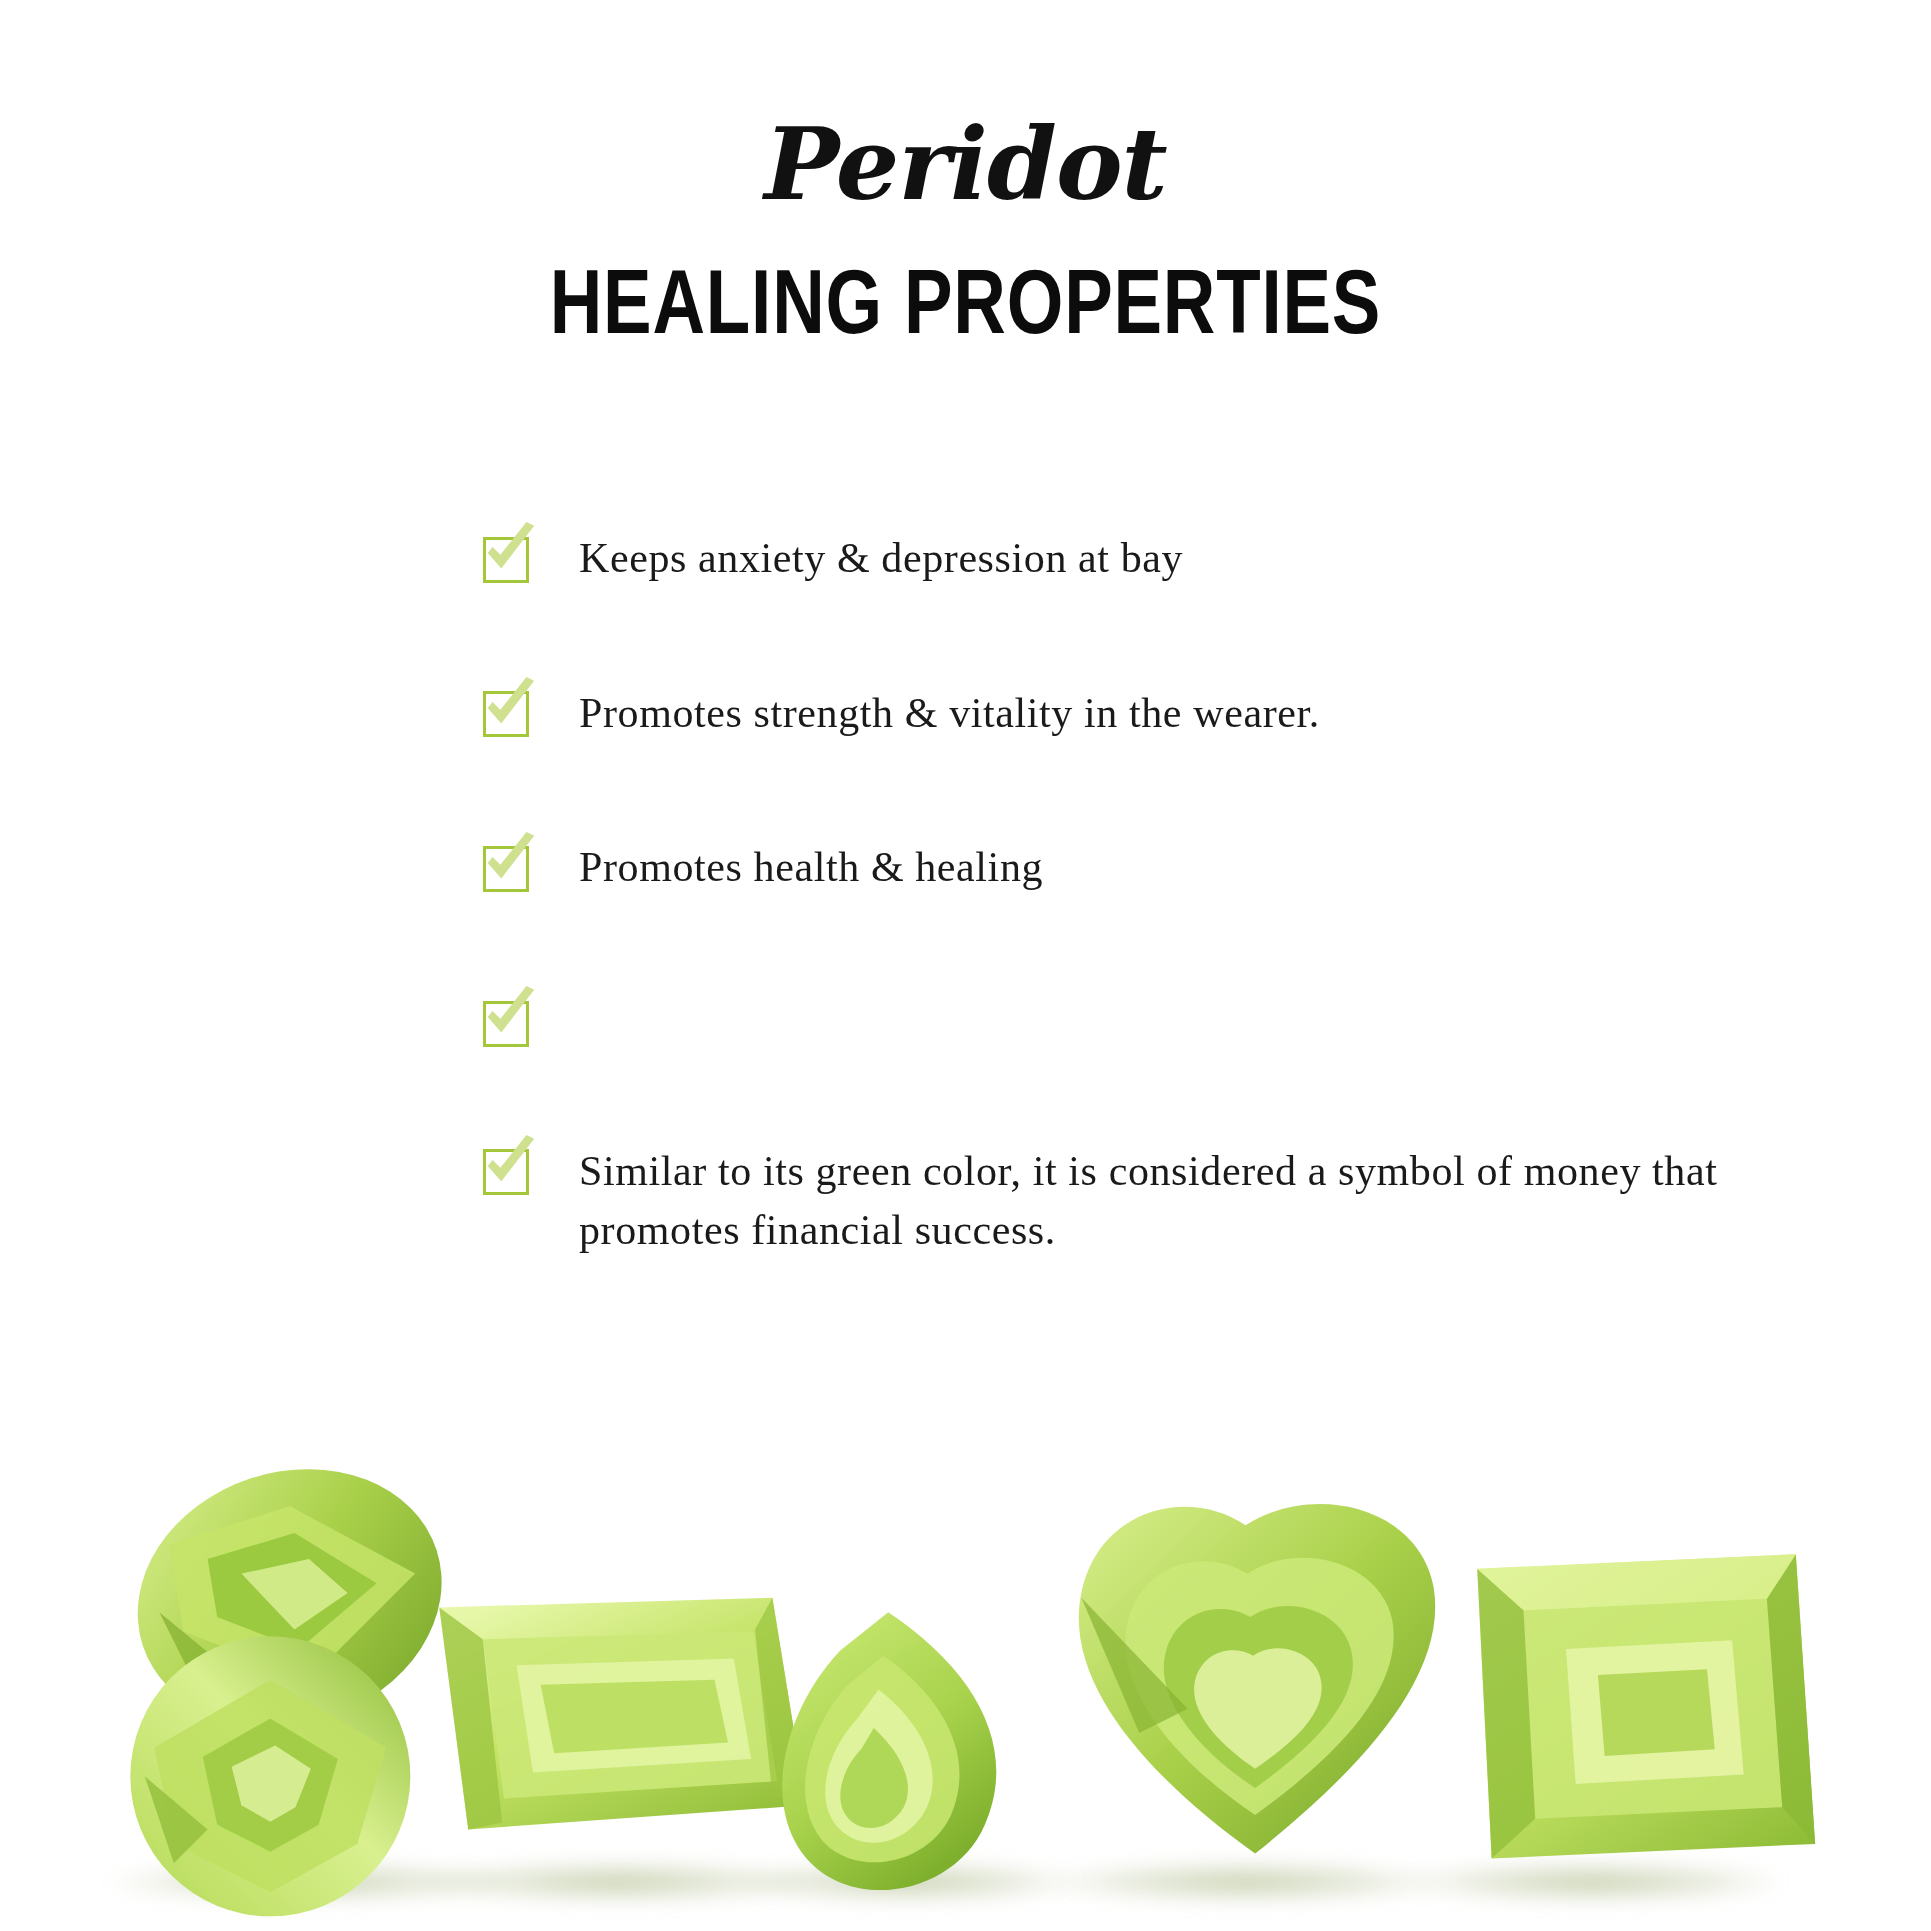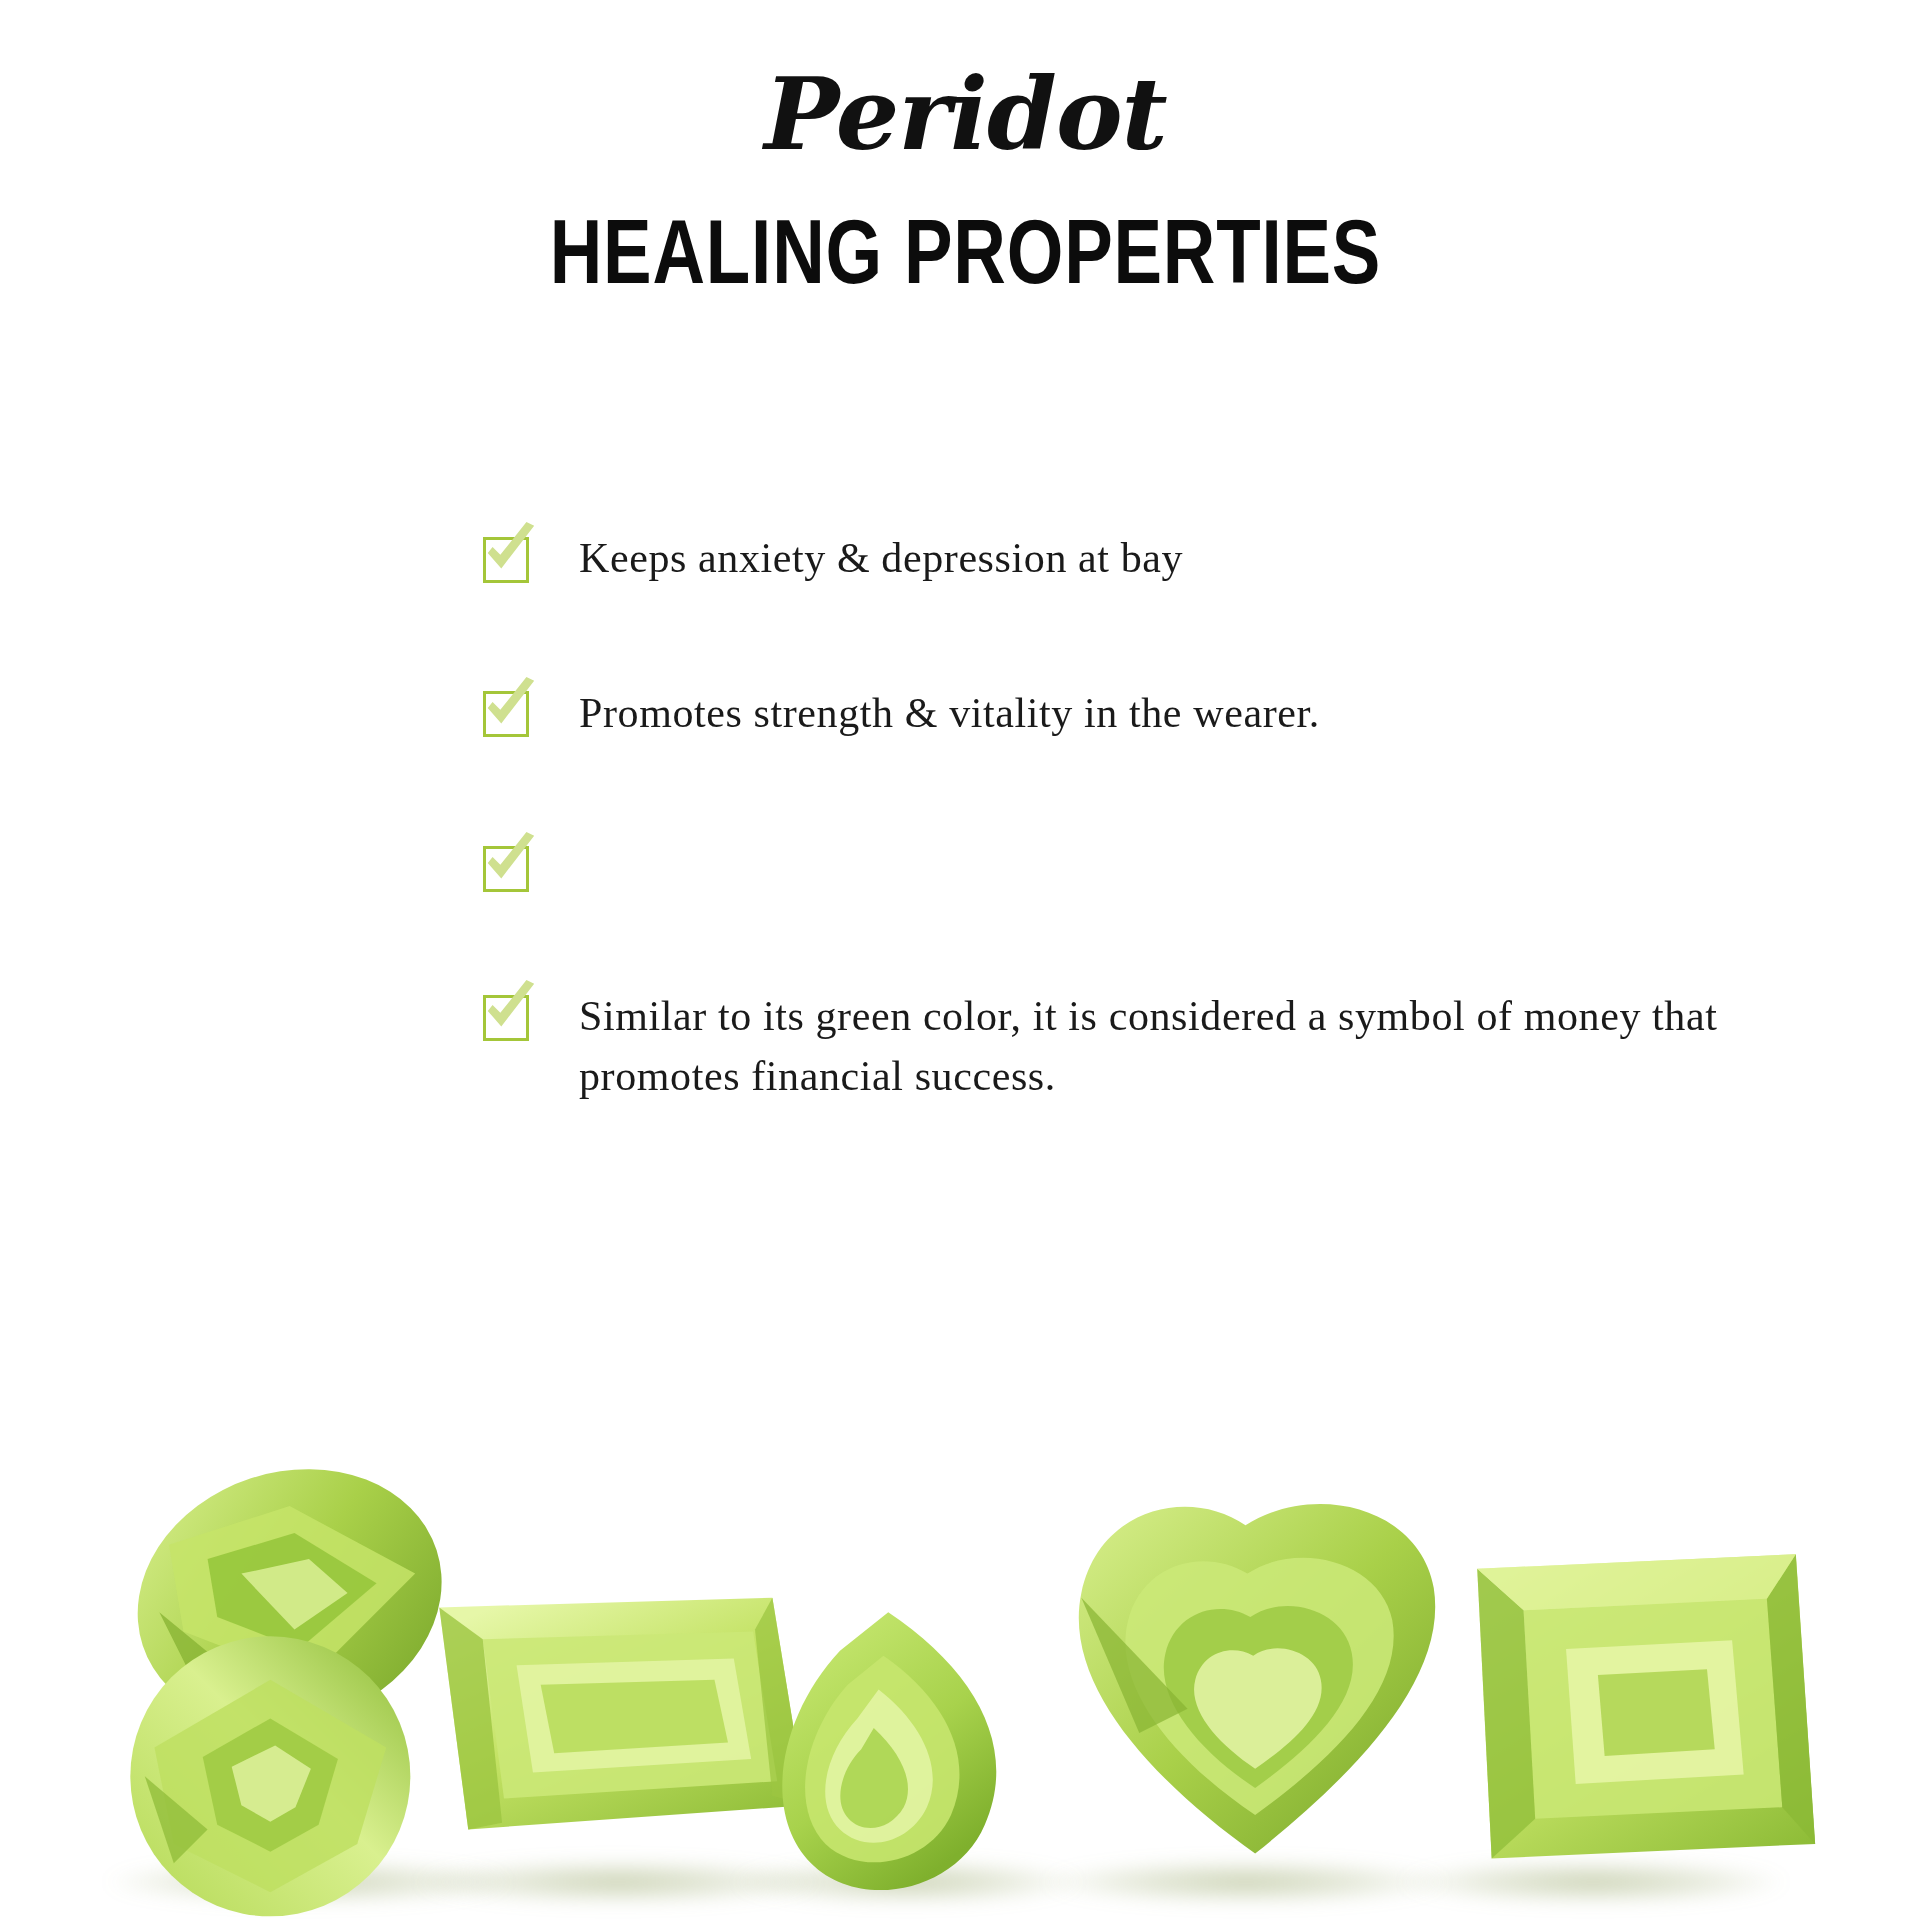--- a/index.html
+++ b/index.html
@@ -10,21 +10,21 @@
     overflow: hidden;
   }
   body {
     font-family: "Liberation Serif", serif;
     position: relative;
   }
 
   
   .header {
     width: 100%;
-    padding-top: 64px;
+    padding-top: 114px;
     text-align: center;
   }
   .title-script {
     font-family: "DejaVu Serif", serif;
     font-style: italic;
     font-weight: 700;
     font-size: 100px;
     line-height: 1.0;
     color: #111111;
     letter-spacing: -1px;
@@ -122,20 +122,28 @@
 
   <div class="list-item">
     <span class="check-box">
       <svg class="tick" viewBox="0 0 62 62" xmlns="http://www.w3.org/2000/svg">
         <path d="M8 34 L22 50 L56 6 L48 2 L21 36 L13 28 Z" fill="#cfe08f"></path>
       </svg>
     </span>
     <span class="item-text">Promotes strength &amp; vitality in the wearer.</span>
   </div>
 
+  <div class="list-item">
+    <span class="check-box">
+      <svg class="tick" viewBox="0 0 62 62" xmlns="http://www.w3.org/2000/svg">
+        <path d="M8 34 L22 50 L56 6 L48 2 L21 36 L13 28 Z" fill="#cfe08f"></path>
+      </svg>
+    </span>
+    <span class="item-text">Promotes health &amp; healing</span>
+  </div>
 
   <div class="list-item">
     <span class="check-box">
       <svg class="tick" viewBox="0 0 62 62" xmlns="http://www.w3.org/2000/svg">
         <path d="M8 34 L22 50 L56 6 L48 2 L21 36 L13 28 Z" fill="#cfe08f"></path>
       </svg>
     </span>
   </div>
 
   <div class="list-item">

